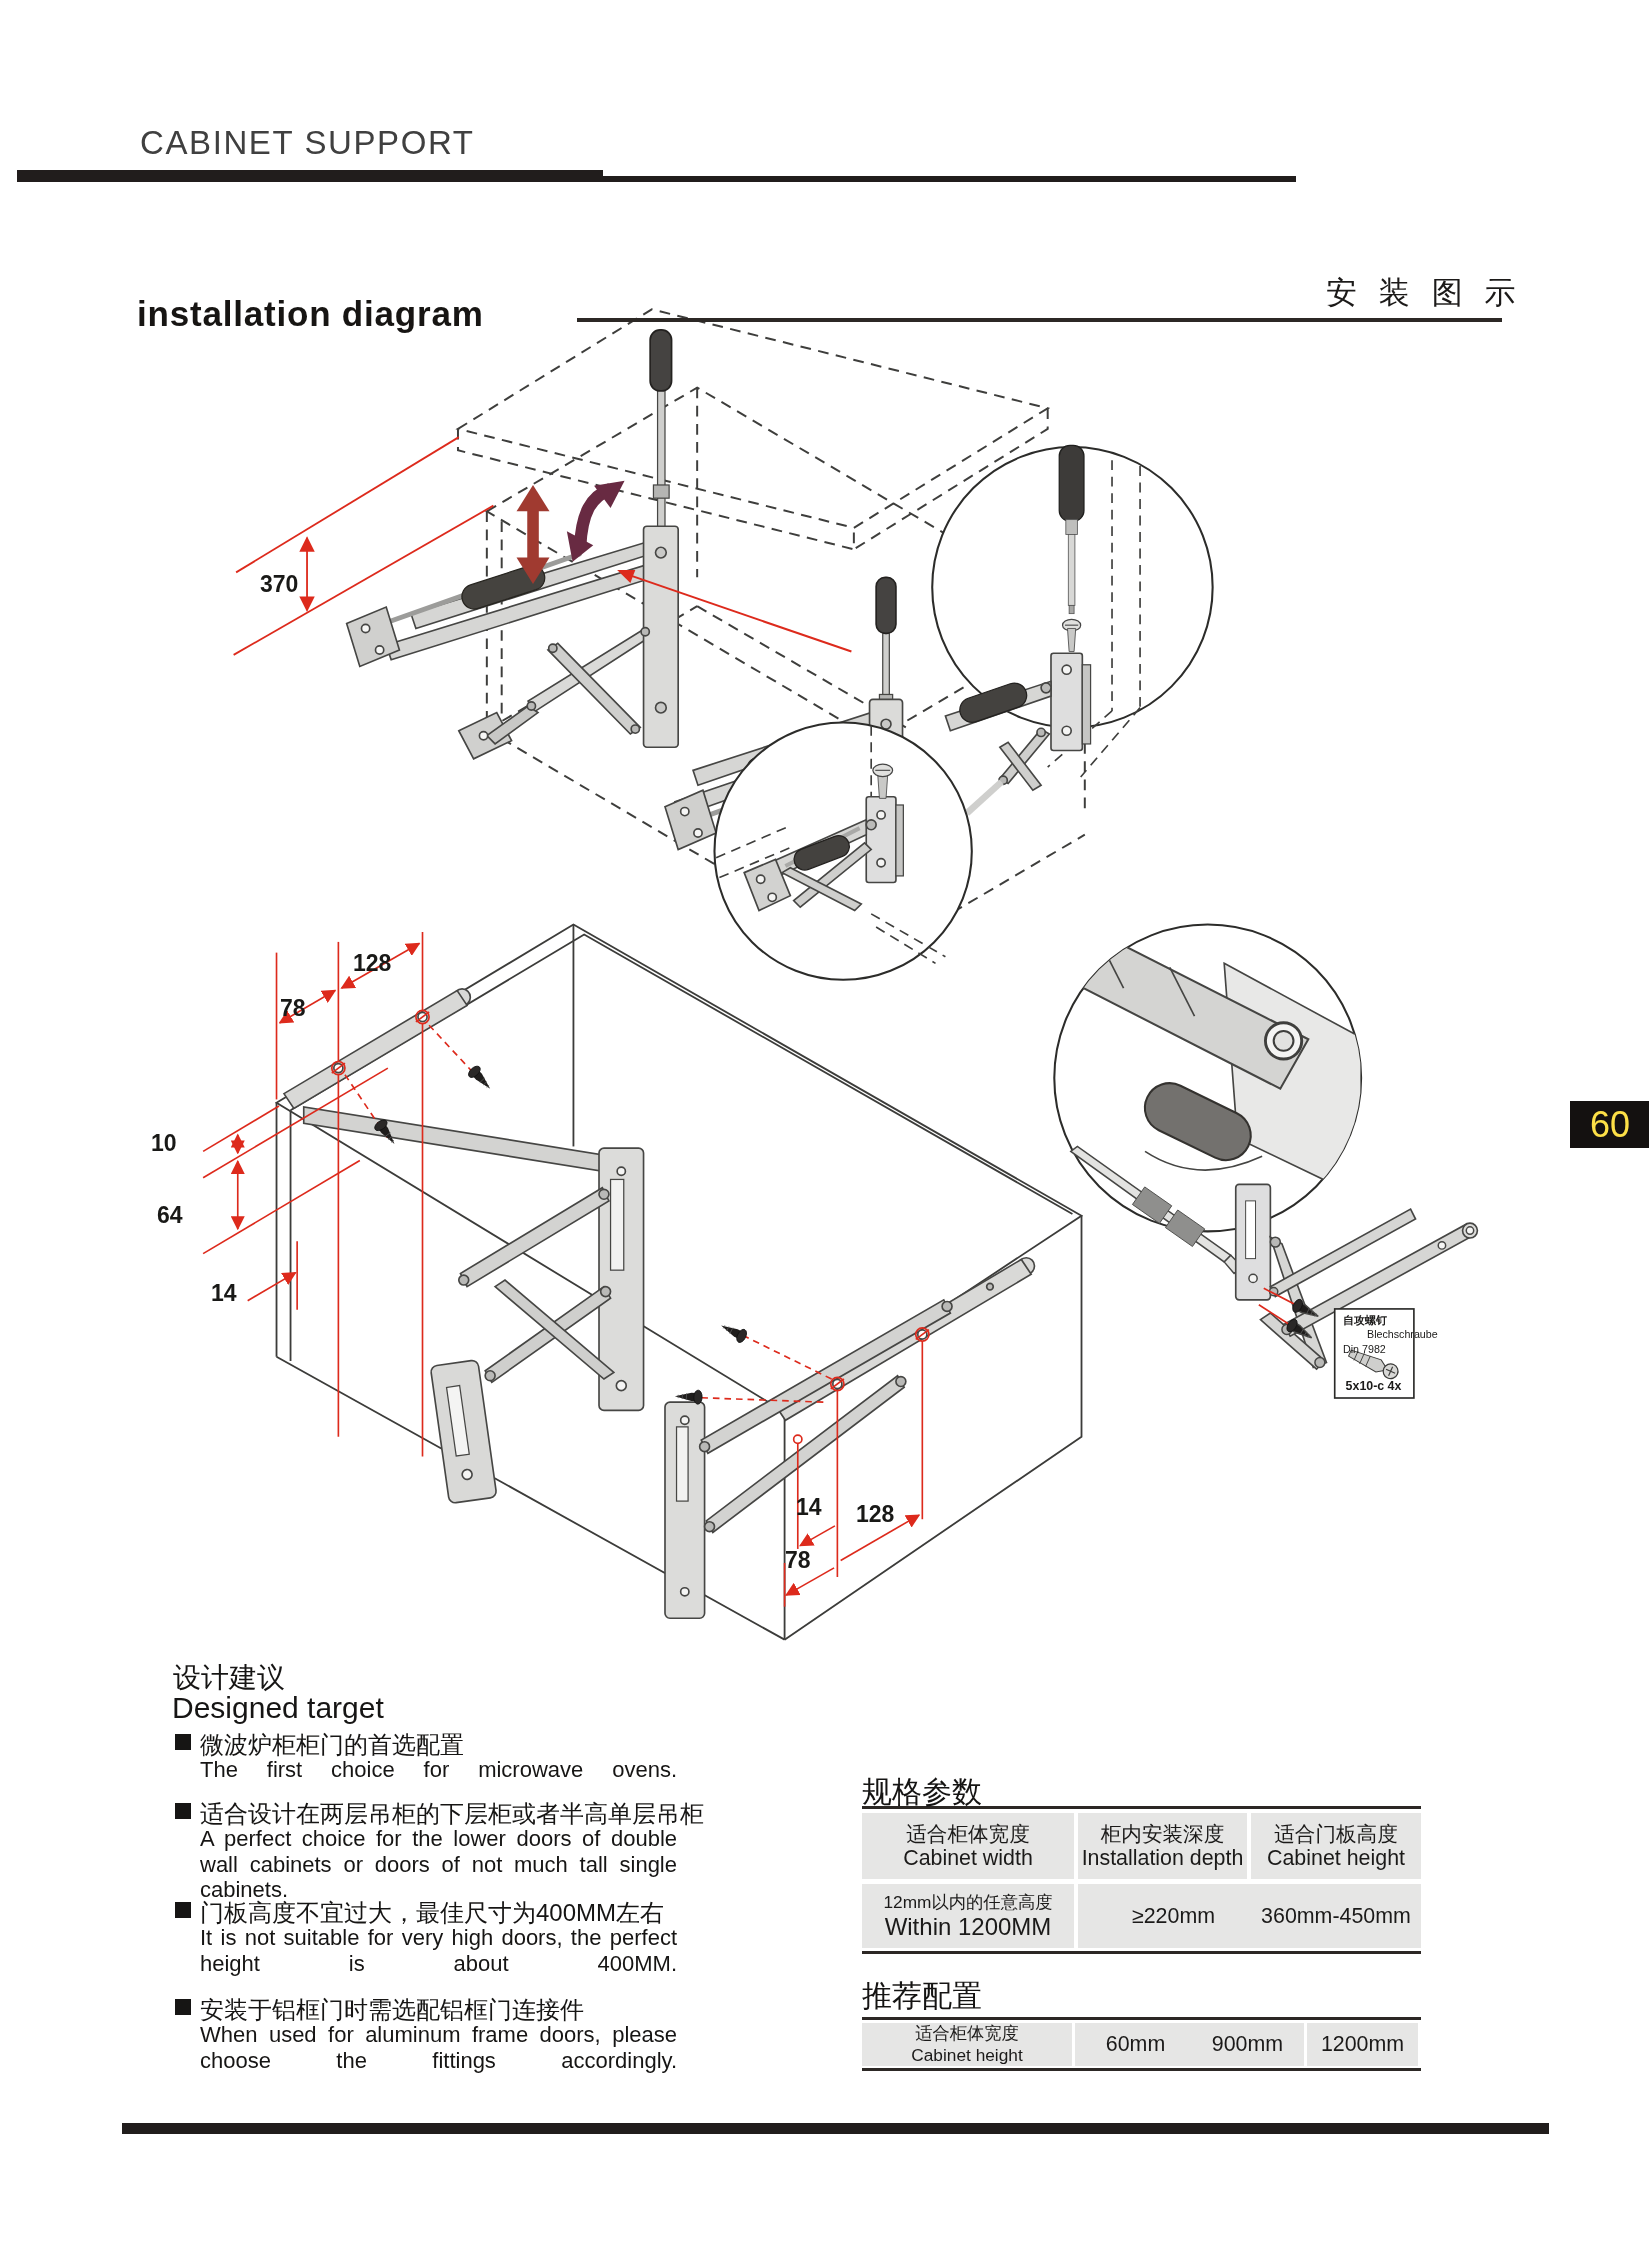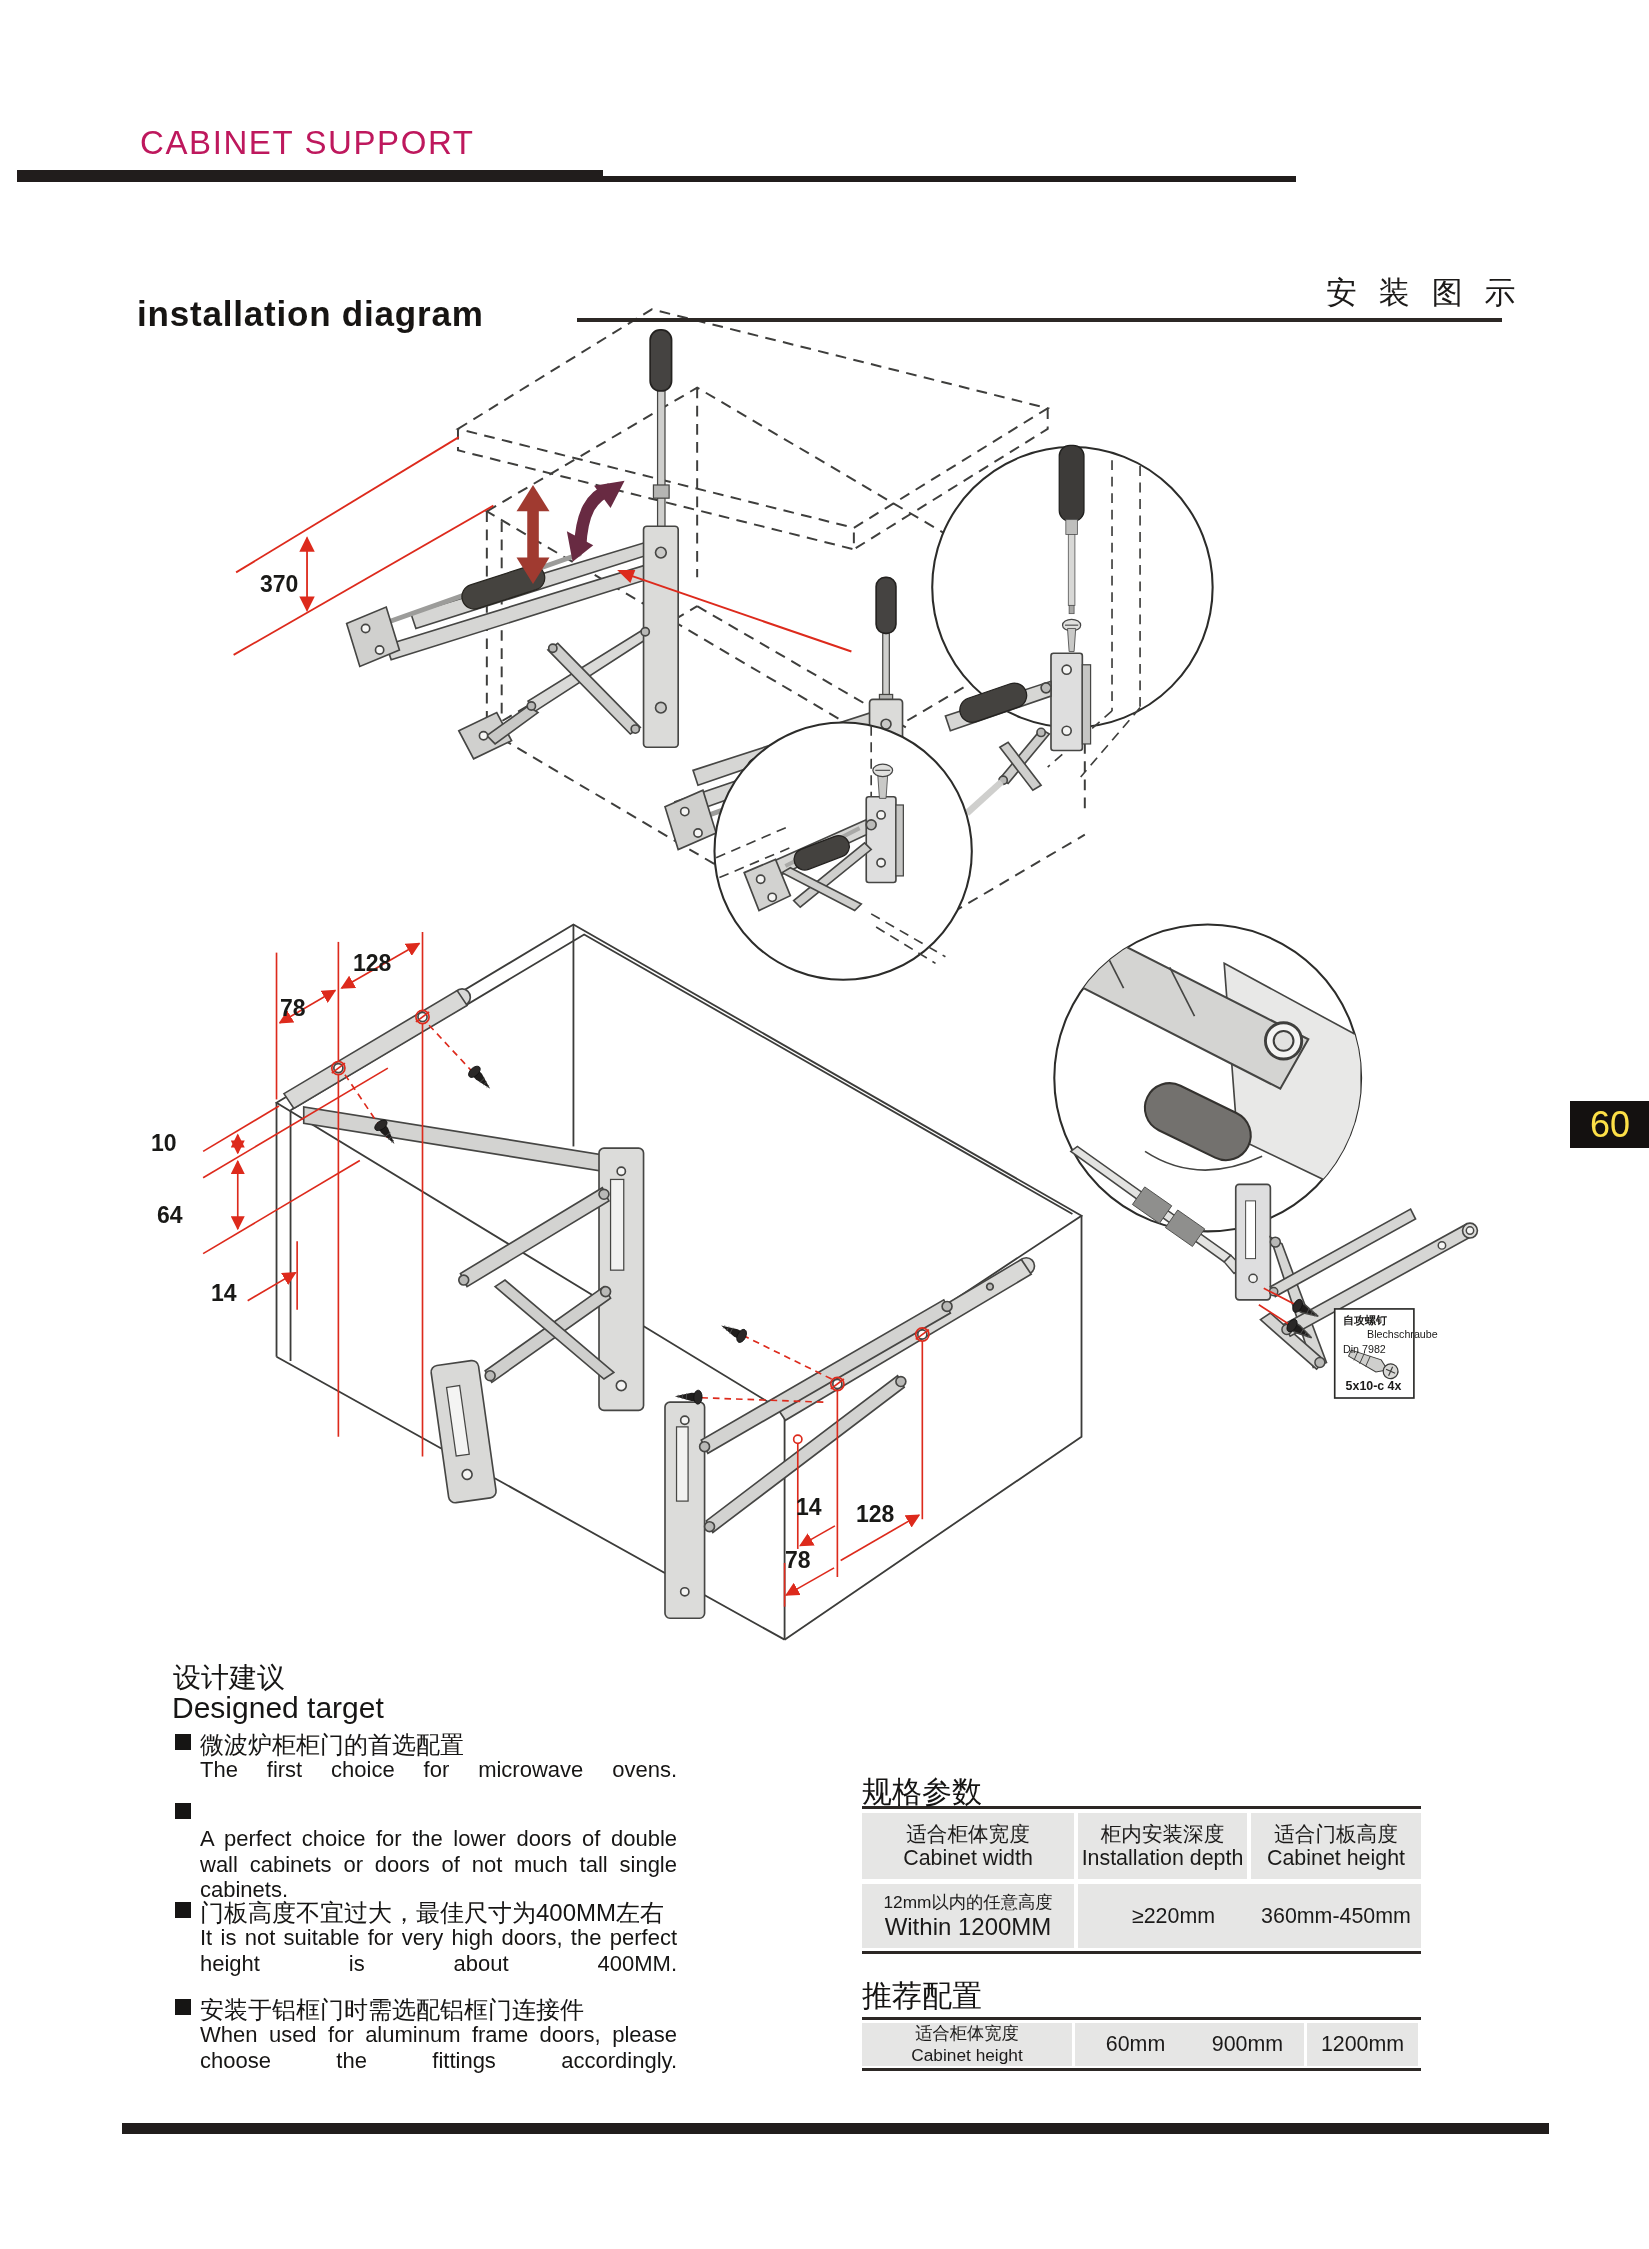--- a/index.html
+++ b/index.html
@@ -3,21 +3,21 @@
 <meta charset="utf-8">
 <style>
   html,body{margin:0;padding:0;background:#ffffff;}
   body{font-family:"Liberation Sans","DejaVu Sans",sans-serif;color:#1c1a19;}
   .page{position:relative;width:1650px;height:2250px;background:#fff;overflow:hidden;}
   .art{position:absolute;left:0;top:0;z-index:1;}
   .txt{position:absolute;z-index:3;white-space:nowrap;}
   .dim{position:absolute;z-index:3;font-weight:bold;font-size:23px;color:#191917;white-space:nowrap;}
   .bar{position:absolute;background:#211d1c;z-index:2;}
   .rule{position:absolute;background:#2c2825;z-index:2;}
-  .h-title{font-size:33px;letter-spacing:1.6px;color:#be185d;}
+  .h-title{font-size:33px;letter-spacing:1.6px;color:#404040;}
   .sec-title{font-size:35px;font-weight:bold;color:#171513;letter-spacing:0.8px;}
   .sec-title-cn{font-size:31px;color:#1c1a19;letter-spacing:6.6px;}
   .blk-title-cn{font-size:28px;color:#161514;}
   .blk-title-en{font-size:30px;color:#161514;}
   .bullet-sq{position:absolute;width:15.7px;height:15.7px;background:#161514;z-index:3;}
   .b-cn{font-size:24px;color:#161514;}
   .b-en{position:absolute;z-index:3;font-size:22px;color:#161514;line-height:25.6px;text-align:justify;white-space:normal;}
   .b-en:after{content:"";display:inline-block;width:100%;}
   .tbl-title{font-size:30px;color:#151413;}
   .cell{position:absolute;background:#e6e6e5;z-index:2;display:flex;flex-direction:column;align-items:center;justify-content:center;text-align:center;}
@@ -393,20 +393,21 @@
   </div>
 
   <div class="txt blk-title-cn" style="left:173px;top:1659px;">设计建议</div>
   <div class="txt blk-title-en" style="left:172px;top:1691px;">Designed target</div>
 
   <div class="bullet-sq" style="left:175px;top:1734px;"></div>
   <div class="txt b-cn" style="left:200px;top:1729px;">微波炉柜柜门的首选配置</div>
   <div class="b-en" style="left:200px;top:1757px;width:477px;">The first choice for microwave ovens.</div>
 
   <div class="bullet-sq" style="left:175px;top:1803px;"></div>
+  <div class="txt b-cn" style="left:200px;top:1798px;">适合设计在两层吊柜的下层柜或者半高单层吊柜</div>
   <div class="b-en" style="left:200px;top:1826px;width:477px;">A perfect choice for the lower doors of double wall cabinets or doors of not much tall single cabinets.</div>
 
   <div class="bullet-sq" style="left:175px;top:1902px;"></div>
   <div class="txt b-cn" style="left:200px;top:1897px;">门板高度不宜过大，最佳尺寸为400MM左右</div>
   <div class="b-en" style="left:200px;top:1925px;width:477px;">It is not suitable for very high doors, the perfect height is about 400MM.</div>
 
   <div class="bullet-sq" style="left:175px;top:1999px;"></div>
   <div class="txt b-cn" style="left:200px;top:1994px;">安装于铝框门时需选配铝框门连接件</div>
   <div class="b-en" style="left:200px;top:2022px;width:477px;">When used for aluminum frame doors, please choose the fittings accordingly.</div>
 

